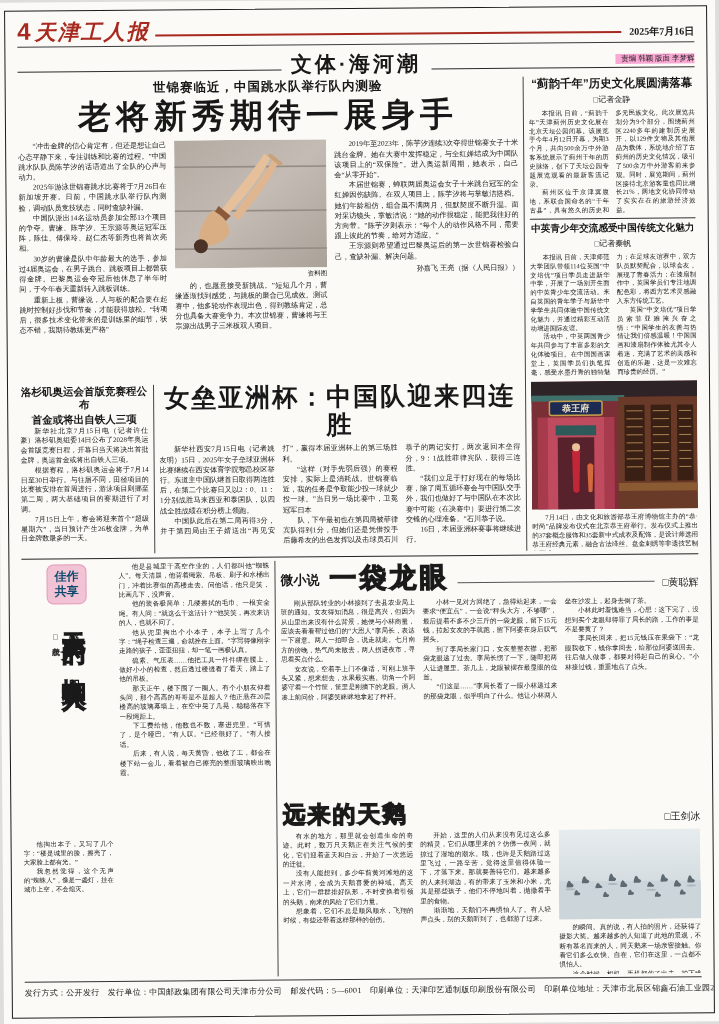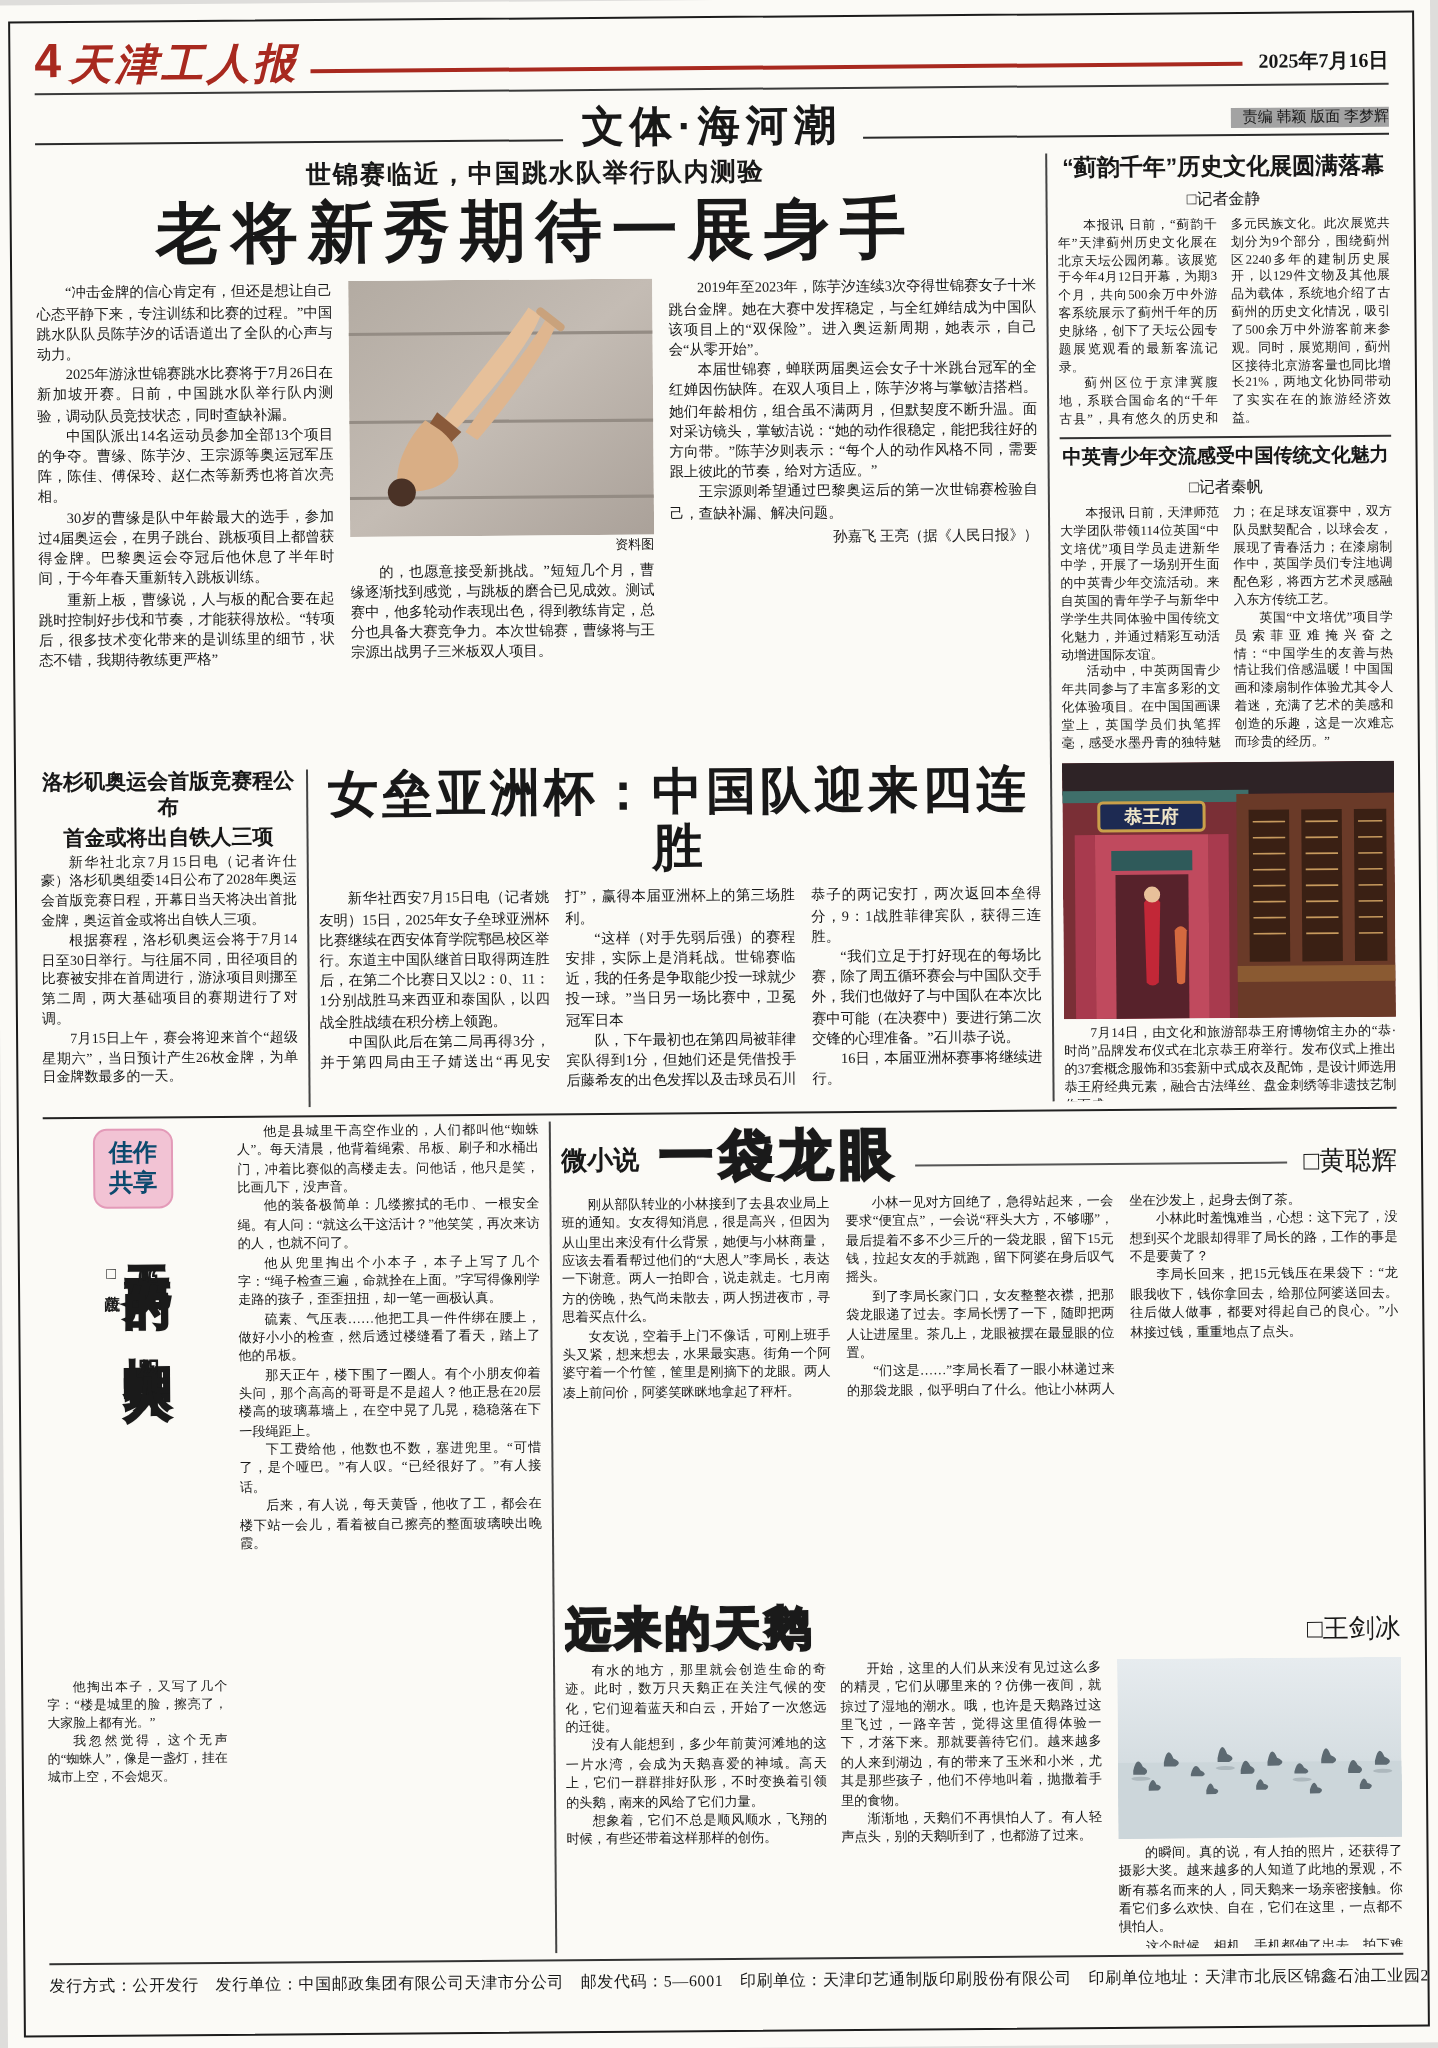--- a/index.html
+++ b/index.html
@@ -10,28 +10,28 @@
 
   
   .masthead-row{display:flex;align-items:flex-end;height:26px;}
   .pagenum{color:#a8291f;font-size:24px;font-weight:700;font-family:"Liberation Sans",sans-serif;line-height:1;margin-right:4px;}
   .masthead{color:#a8291f;font-size:21px;font-weight:700;font-style:italic;letter-spacing:2px;line-height:1;white-space:nowrap;}
   .red-line{flex:1;height:2px;background:#a8291f;margin:0 8px 6px 6px;}
   .date{font-size:10px;font-weight:700;white-space:nowrap;line-height:1;margin-bottom:2px;margin-top:28px;}
   .section-row{position:relative;display:flex;align-items:flex-end;height:30px;border-top:1px solid #3a3a3a;margin-top:3px;}
   .section-row .line{flex:1;border-bottom:1.5px solid #2a2a2a;height:1px;margin-bottom:4px;}
   .section-title{font-family:"Liberation Sans",sans-serif;font-size:21px;font-weight:900;margin:0 10px;line-height:1;letter-spacing:3px;white-space:nowrap;}
-  .editors{position:absolute;right:0;bottom:8px;font-size:7.5px;background:#a3a3a3;padding-left:6px;}
+  .editors{position:absolute;right:0;bottom:8px;font-size:7.5px;background:#f9a8d4;padding-left:6px;}
 
   
   p{margin:0;text-indent:2em;text-align:justify;}
   .vrule{width:1px;background:#444;align-self:stretch;margin:0 5px;}
   .hrule{border-top:1px solid #333;margin:3px 0;}
   .byline{text-align:center;font-size:8px;margin:3px 0 4px 0;}
-  .author{font-size:13px;white-space:nowrap;}
+  .author{font-size:10px;white-space:nowrap;}
   .outline{font-family:"Liberation Sans",sans-serif;font-weight:900;color:#fff;-webkit-text-stroke:1.2px #1a1a1a;text-shadow:0 0 1px #555;}
 
   
   .top-row{display:flex;height:474px;margin-top:4px;}
   .main-left{width:500px;display:flex;flex-direction:column;}
   .kicker{text-align:center;font-size:12.5px;font-weight:700;letter-spacing:1px;}
   .headline-xl{font-family:"Liberation Sans",sans-serif;text-align:center;font-size:33px;font-weight:900;letter-spacing:5px;margin:2px 0 6px 0;line-height:1.1;}
   .diving-body{display:flex;gap:8px;height:238px;overflow:hidden;font-size:7.2px;line-height:1.42;}
   .dcol1{width:148px;}
   .dcol2{width:152px;}

